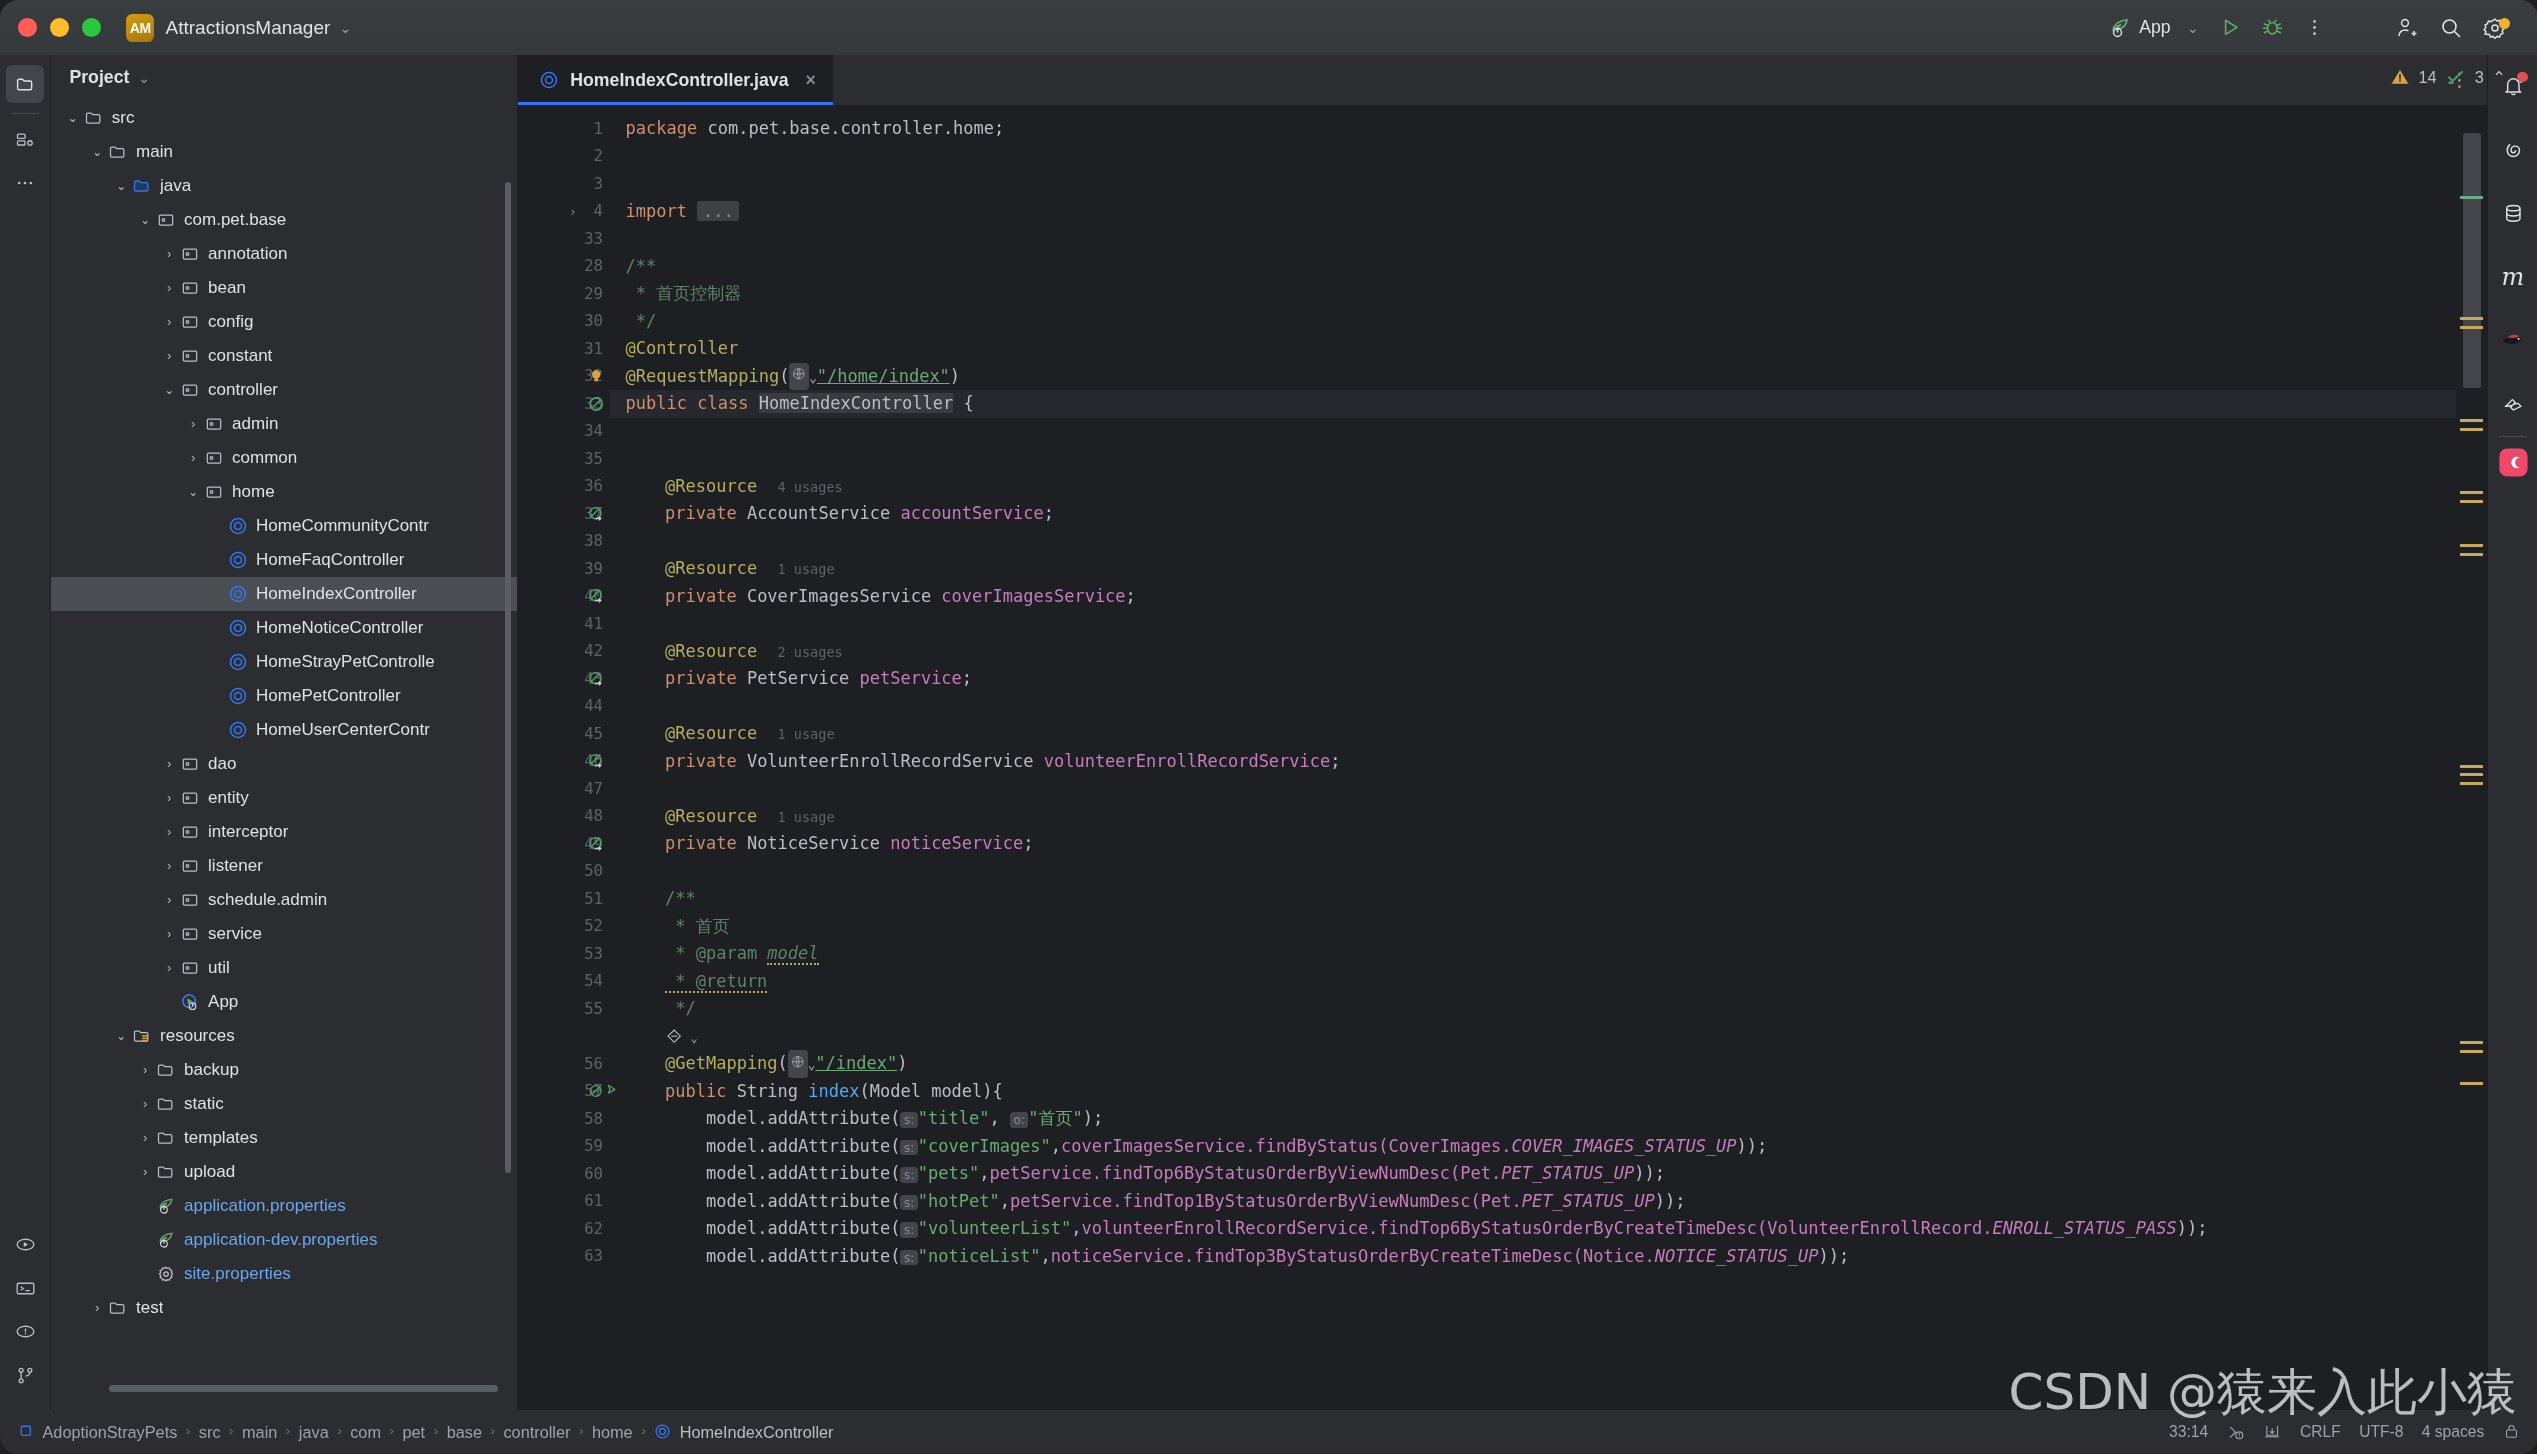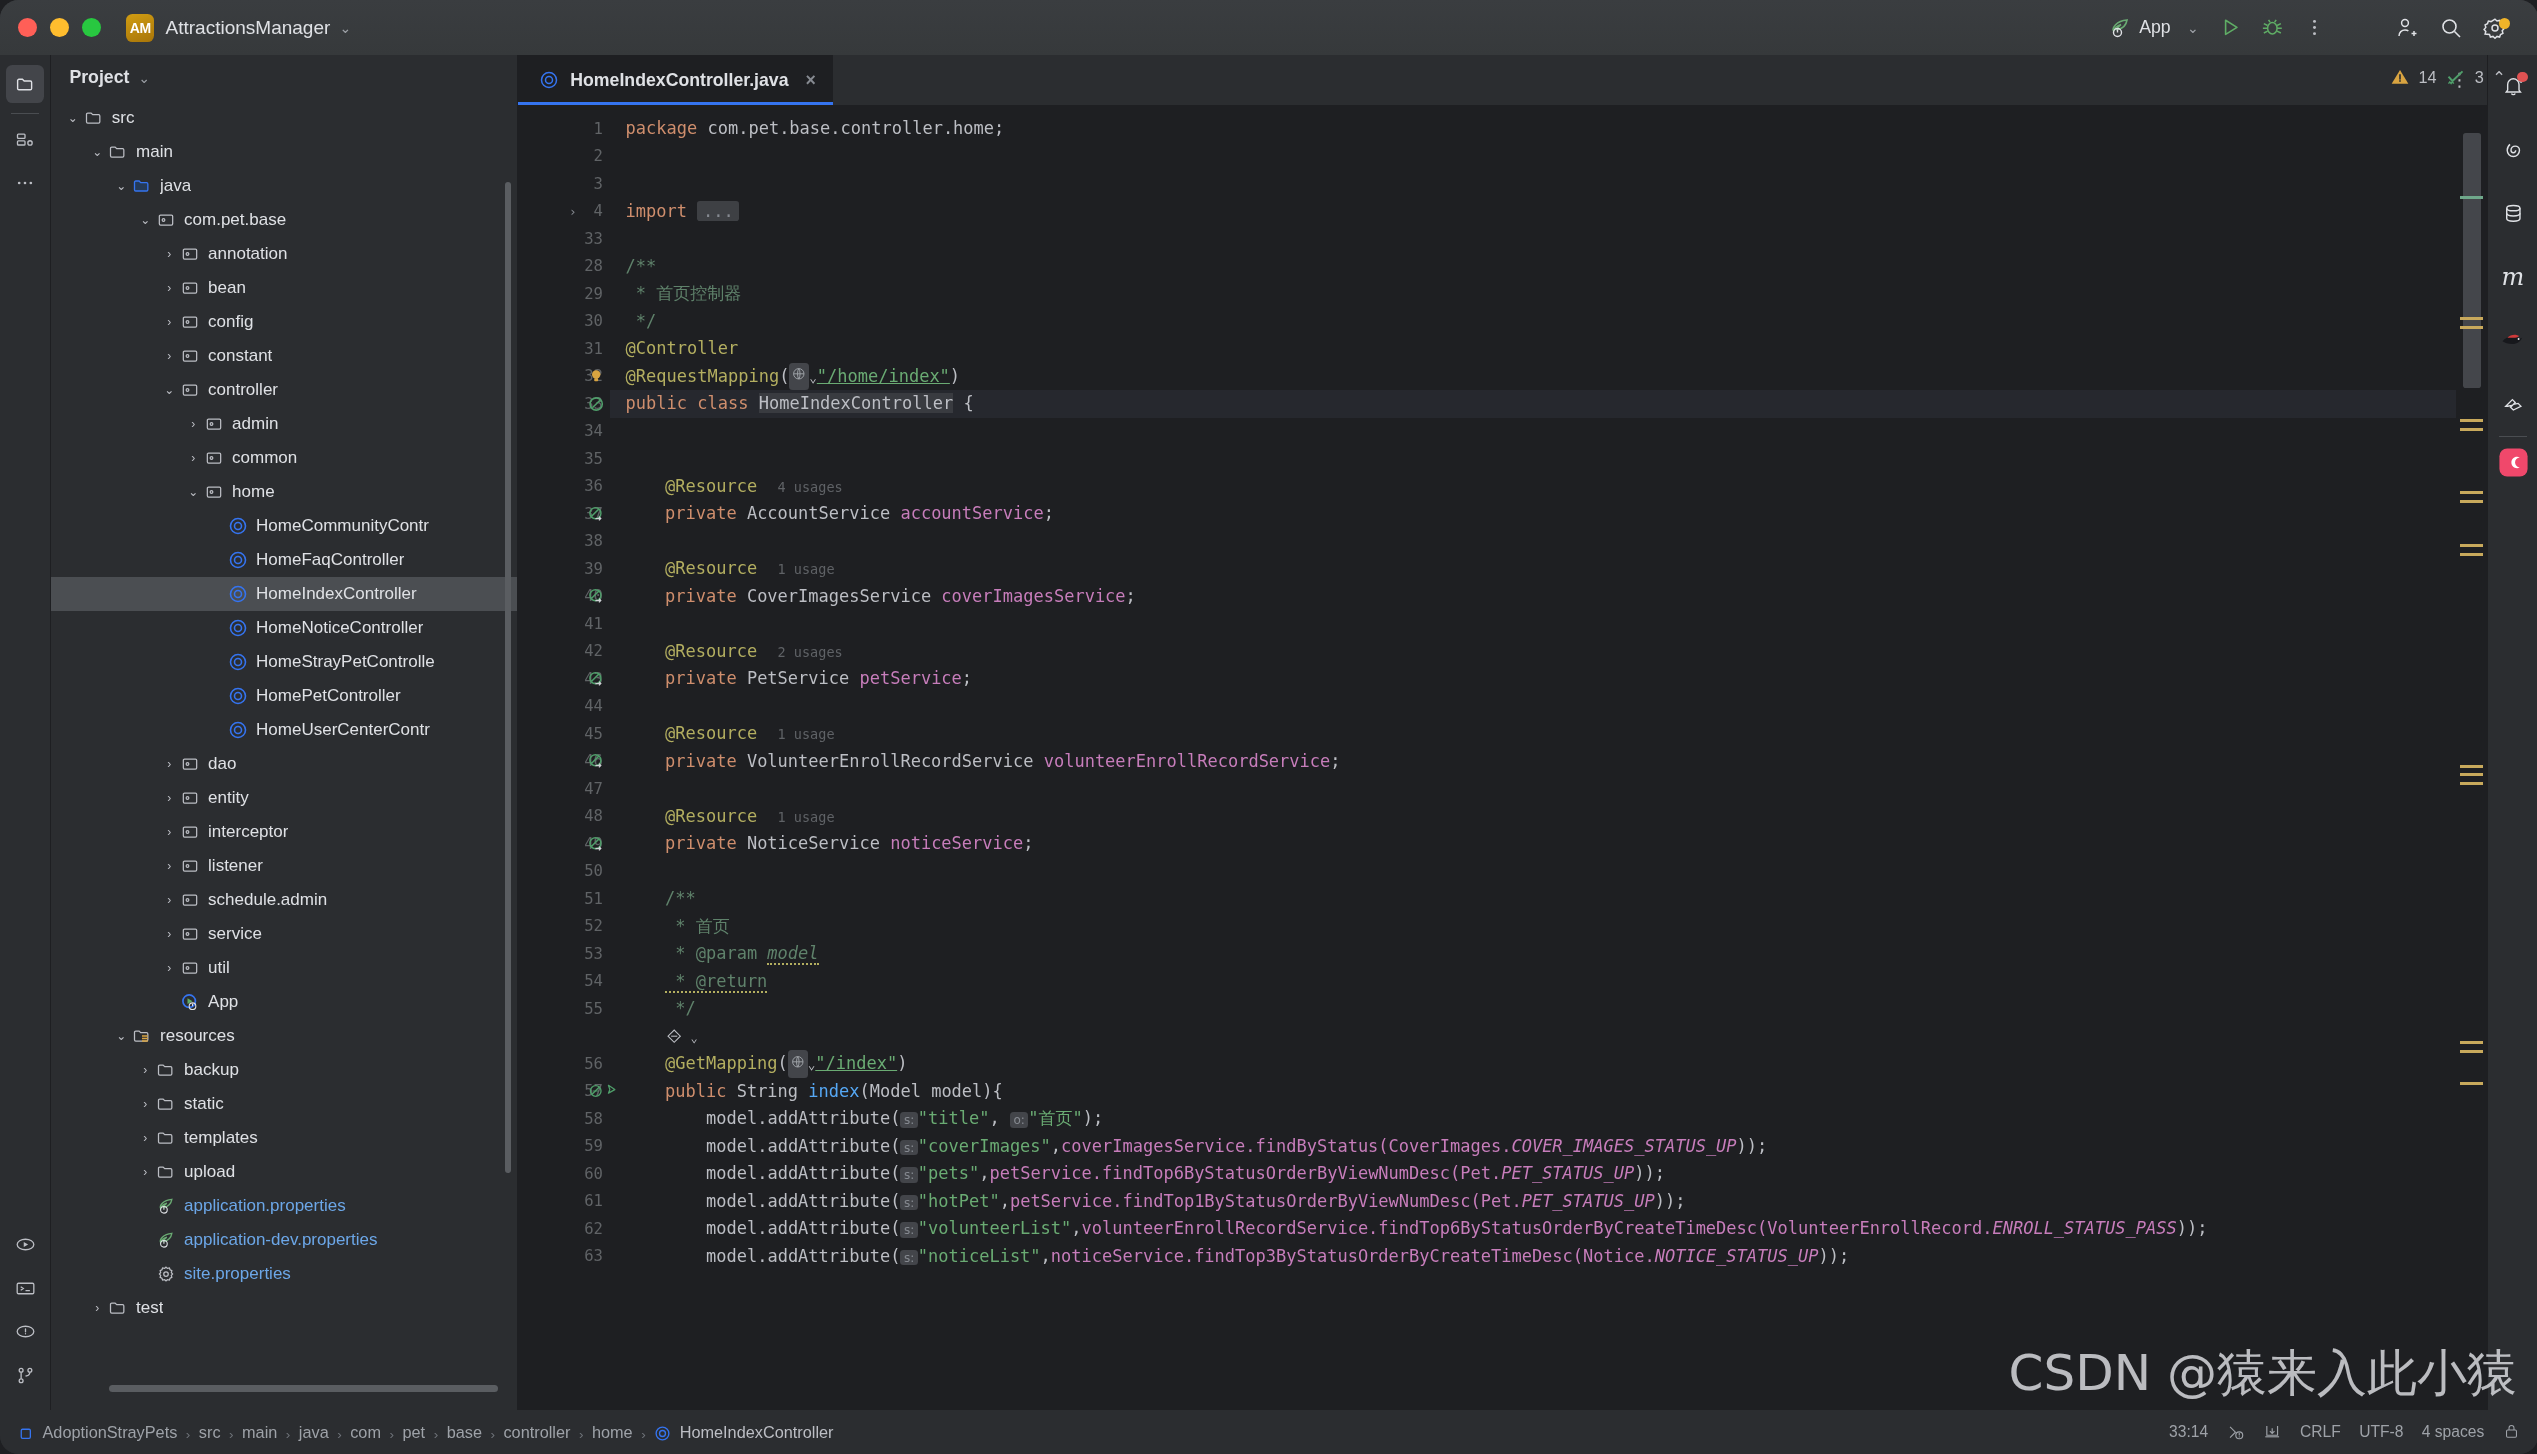--- a/index.html
+++ b/index.html
@@ -203,31 +203,31 @@
     display: flex; flex-direction: column; align-items: center; padding-top: 12.7px;
     border-left: 0.7px solid #1e1f22;
   }
 
   
   .status {
     height: 44px; flex: 0 0 44px; background: #2b2d30;
     display: flex; align-items: center; padding: 0 18.4px;
     position: relative;
   }
-  .crumb { display: flex; align-items: flex-end; gap: 8.5px; color: #9ea2a8; font-size: 16.3px; }
+  .crumb { display: flex; align-items: flex-start; gap: 8.5px; color: #9ea2a8; font-size: 16.3px; }
   .crumb .sep { color: #6e7278; font-size: 13.5px; }
   .crumb .last { color: #bcbec4; }
   .status-right {
     position: absolute; right: 18.4px; display: flex; align-items: center; gap: 18.4px;
     color: #9ea2a8; font-size: 15.6px;
   }
 
   
   .watermark {
-    position: absolute; right: 21px; bottom: 47px;
+    position: absolute; right: 21px; bottom: 28px;
     color: rgba(226,228,232,.80); font-size: 50px;
     font-family: "DejaVu Sans", sans-serif;
     white-space: nowrap; pointer-events: none;
   }
 
   svg { display: block; }
 </style>
 </head>
 <body>
 

